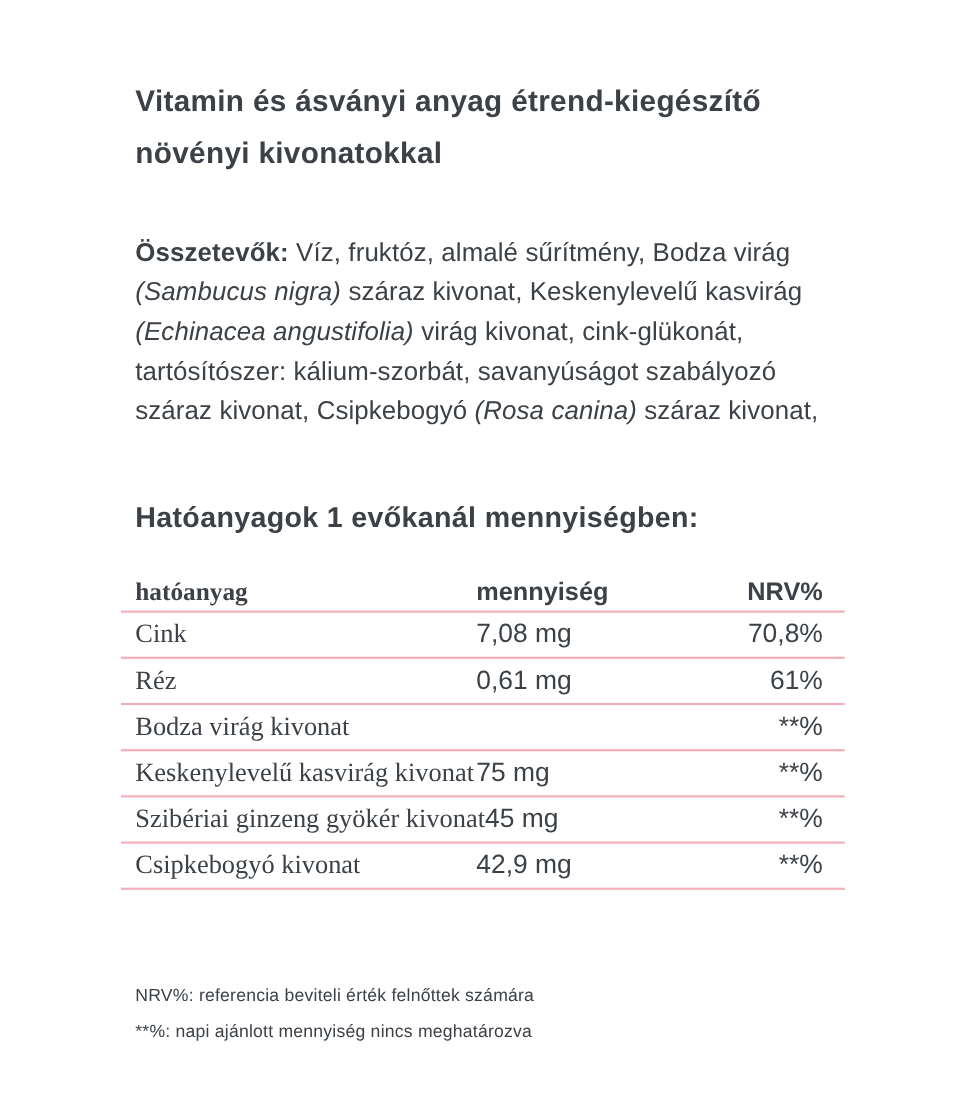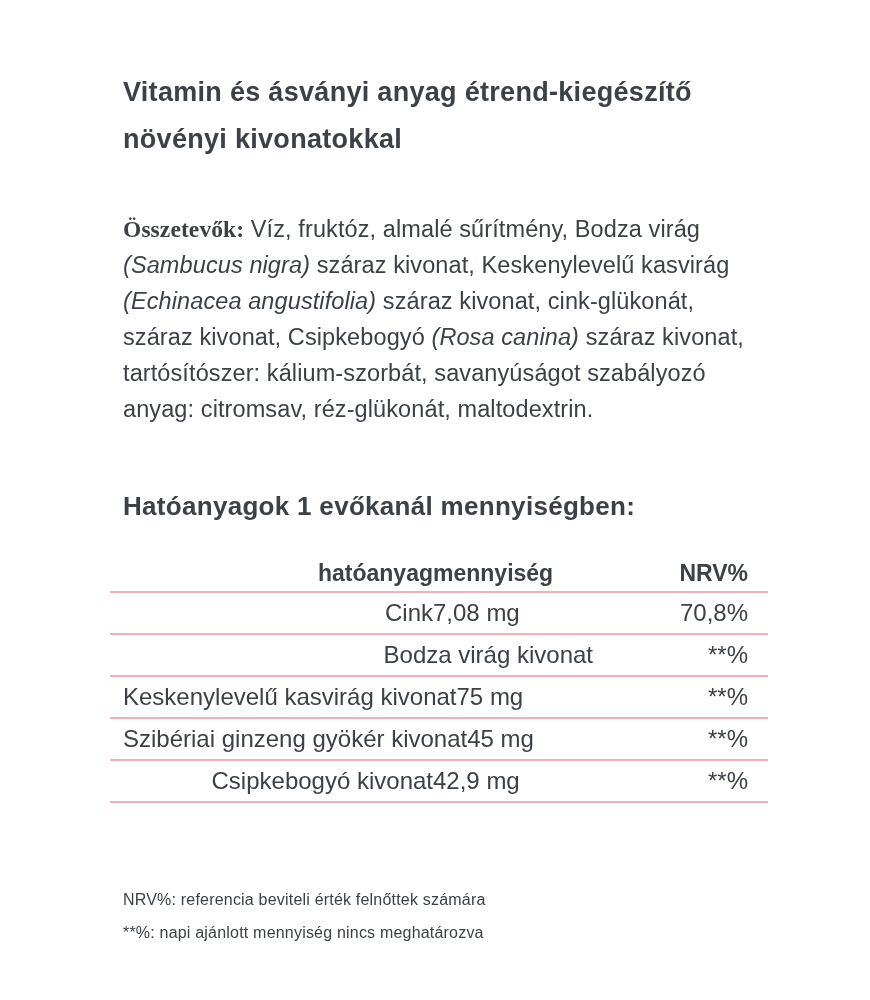--- a/index.html
+++ b/index.html
@@ -12,66 +12,70 @@
   .page { width: 870px; height: 1000px; padding: 26px 0 0 110px; }
   .inner { width: 660px; margin-top: 43px; }
   .indent { padding-left: 13px; }
 
   .title { margin: 0; font-size: 27px; line-height: 47px; font-weight: 700; letter-spacing: 0.3px; }
   .title-line { display: block; white-space: nowrap; }
 
   .ingredients { margin: 48px 0 0 0; font-size: 23.5px; line-height: 36px; letter-spacing: 0.1px; }
   .iline { display: block; white-space: nowrap; }
   .iline em { font-style: italic; }
-  .iline strong { font-weight: 700; font-family: Liberation Serif, serif; }
+  .iline strong { font-weight: 700; }
 
   .section-heading { margin: 59px 0 0 0; font-size: 26px; line-height: 40px; font-weight: 700; letter-spacing: 0.3px; }
 
   .table { margin-top: 30px; width: 658px; }
   .trow { display: flex; align-items: center; height: 42px; border-bottom: 2px solid #f2b0bc; font-size: 24px; }
   .trow.header { height: 37px; font-size: 23px; font-weight: 700; }
-  .cell-name   { flex: 1; padding-left: 13px; text-align: right; white-space: nowrap; }
+  .cell-name   { flex: 1; padding-left: 13px; text-align: left; white-space: nowrap; font-family: Liberation Serif, serif; }
   .cell-amount { width: 160px; text-align: left; white-space: nowrap; }
   .cell-nrv    { width: 175px; text-align: right; padding-right: 20px; white-space: nowrap; }
 
   .footnotes { margin-top: 80px; font-size: 16px; line-height: 33px; letter-spacing: 0.2px; }
   .footnote { display: block; white-space: nowrap; }
 </style>
 </head>
 <body>
 
 <div class="page">
   <div class="inner">
 
     <h1 class="title indent">
       <span class="title-line">Vitamin és ásványi anyag étrend-kiegészítő</span>
       <span class="title-line">növényi kivonatokkal</span>
     </h1>
 
     <p class="ingredients indent">
       <span class="iline"><strong>Összetevők:</strong><span> Víz, fruktóz, almalé sűrítmény, Bodza virág</span></span>
       <span class="iline"><em>(Sambucus nigra)</em><span> száraz kivonat, Keskenylevelű kasvirág</span></span>
-      <span class="iline"><em>(Echinacea angustifolia)</em><span> száraz kivonat, cink-glükonát,</span></span>
+      <span class="iline"><em>(Echinacea angustifolia)</em><span> virág kivonat, cink-glükonát,</span></span>
+      <span class="iline"><span>tartósítószer: kálium-szorbát, savanyúságot szabályozó</span></span>
       <span class="iline"><span>száraz kivonat, Csipkebogyó </span><em>(Rosa canina)</em><span> száraz kivonat,</span></span>
-      <span class="iline"><span>tartósítószer: kálium-szorbát, savanyúságot szabályozó</span></span>
-      <span class="iline"><span>anyag: citromsav, réz-glükonát, maltodextrin.</span></span>
     </p>
 
     <h2 class="section-heading indent">Hatóanyagok 1 evőkanál mennyiségben:</h2>
 
     <div class="table">
       <div class="trow header">
         <div class="cell-name">hatóanyag</div>
         <div class="cell-amount">mennyiség</div>
         <div class="cell-nrv">NRV%</div>
       </div>
       <div class="trow">
         <div class="cell-name">Cink</div>
         <div class="cell-amount">7,08 mg</div>
         <div class="cell-nrv">70,8%</div>
+      </div>
+      <div class="trow">
+        <div class="cell-name">Réz</div>
+        <div class="cell-amount">0,61 mg</div>
+        <div class="cell-nrv">61%</div>
       </div>
       <div class="trow">
         <div class="cell-name">Bodza virág kivonat</div>
         <div class="cell-nrv">**%</div>
       </div>
       <div class="trow">
         <div class="cell-name">Keskenylevelű kasvirág kivonat</div>
         <div class="cell-amount">75 mg</div>
         <div class="cell-nrv">**%</div>
       </div>

